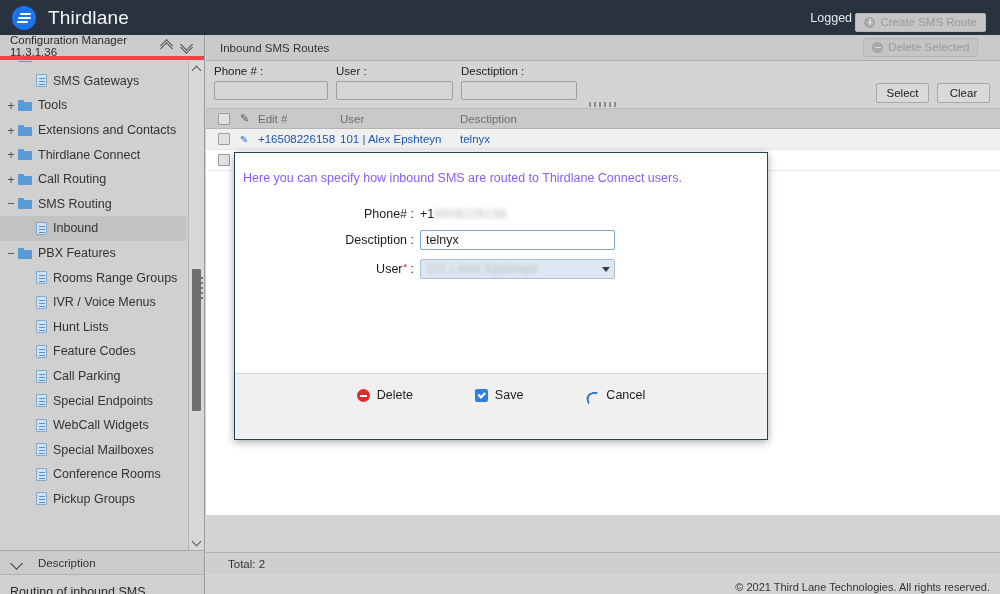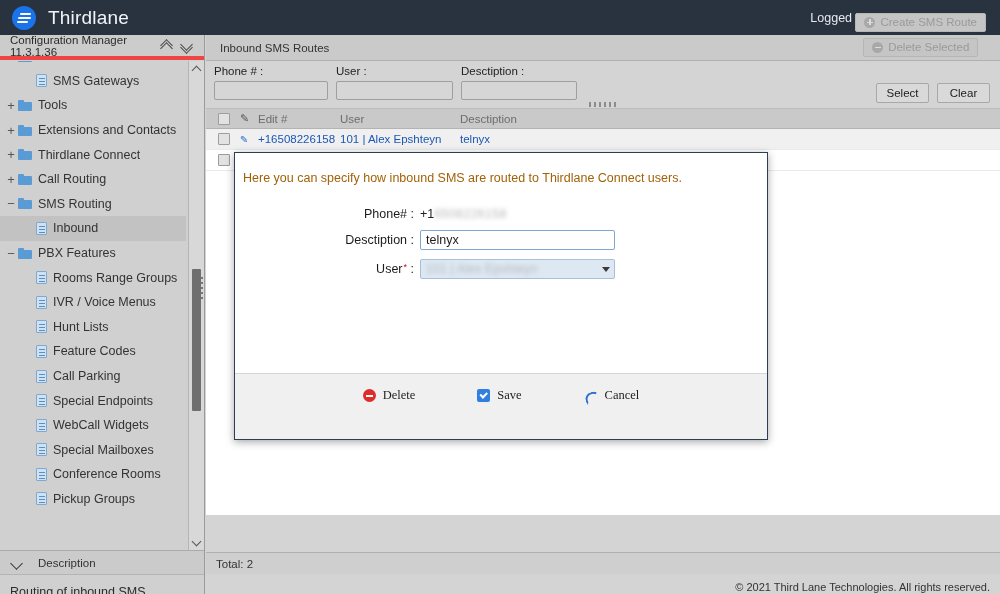--- a/index.html
+++ b/index.html
@@ -255,21 +255,21 @@
   .trow .td-cb { padding: 0 10px 0 12px; display: flex; align-items: center; }
   .trow .pen { color: #2f6fd0; font-size: 10px; width: 14px; flex:0 0 14px; margin-right: 4px;}
   .trow .td-phone { width: 82px; }
   .trow .td-user { width: 120px; }
   .trow .td-desc { width: 200px; }
   .trow.alt { background: #ffffff; }
 
   .totalbar {
     position: absolute; left: 0; bottom: 20px; width: 794px; height: 22px;
     background: #cfcfcf; border-top: 1px solid #b0b0b0;
-    display: flex; align-items: center; padding-left: 10px;
+    display: flex; align-items: center; padding-left: 22px;
     font-size: 11.5px; color: #333;
   }
   .copyright {
     position: absolute; right: 10px; bottom: 1px;
     font-size: 11px; color: #333;
   }
 
   
   .modal {
     position: absolute; left: 234px; top: 152px;
@@ -293,21 +293,21 @@
   .modal-ico::after {
     content:""; position:absolute; left:6px; top:5px; width:5px; height:6px; background:#e9f1fb;
   }
   .modal-title-text { color: #ffffff; font-size: 12px; font-weight: bold; }
   .modal-close {
     margin-left: auto; color: #e8ecf1; font-size: 15px; line-height: 1;
     cursor: pointer; padding: 0 2px;
   }
   .modal-body { background: #ffffff; height: 220px; padding: 18px 0 0 0; position: relative;}
   .modal-intro {
-    font-size: 12.5px; color: #a16207; padding-left: 8px; margin-bottom: 22px;
+    font-size: 12.5px; color: #8b5cf6; padding-left: 8px; margin-bottom: 22px;
   }
   .frow {
     display: flex; align-items: center; margin-bottom: 9px;
   }
   .flabel {
     width: 185px; text-align: right; padding-right: 6px;
     font-size: 12.5px; color: #1c1c1c;
   }
   .req { color: #d0021b; font-size: 9px; vertical-align: top; margin-left: 1px; }
   .fvalue { font-size: 12.5px; color: #1c1c1c; }
@@ -329,21 +329,21 @@
     position: absolute; right: 4px; top: 50%; margin-top: -2px;
     width: 0; height: 0; border-left: 4px solid transparent;
     border-right: 4px solid transparent; border-top: 5px solid #3a3a3a;
   }
   .modal-footer {
     height: 43px; background: #f0f0f0; border-top: 1px solid #d6d6d6;
     display: flex; align-items: center; justify-content: center; gap: 62px;
   }
   .mbtn {
     display: flex; align-items: center; gap: 7px; font-size: 12.5px;
-    color: #1c1c1c; cursor: pointer; font-family: Liberation Serif, serif;
+    color: #1c1c1c; cursor: pointer;
   }
   .ic-del {
     width: 13px; height: 13px; border-radius: 50%; background: #e02b2b; position: relative;
   }
   .ic-del::before {
     content:""; position:absolute; left:3px; top:6px; width:7px; height:2px; background:#fff;
   }
   .ic-save {
     width: 13px; height: 13px; background: #2f7fe0; border-radius: 2px; position: relative;
   }

